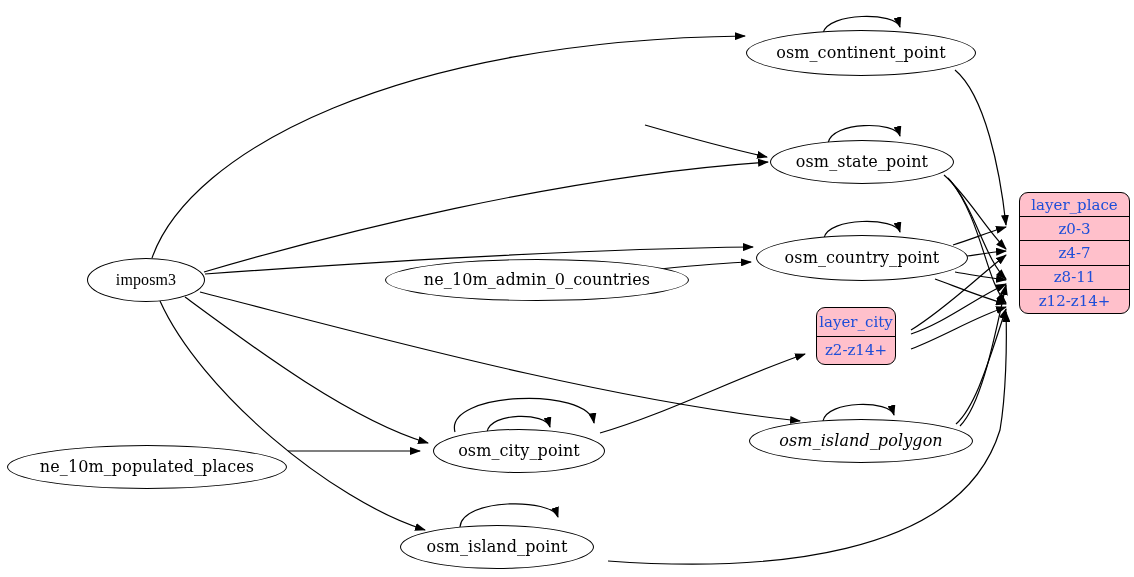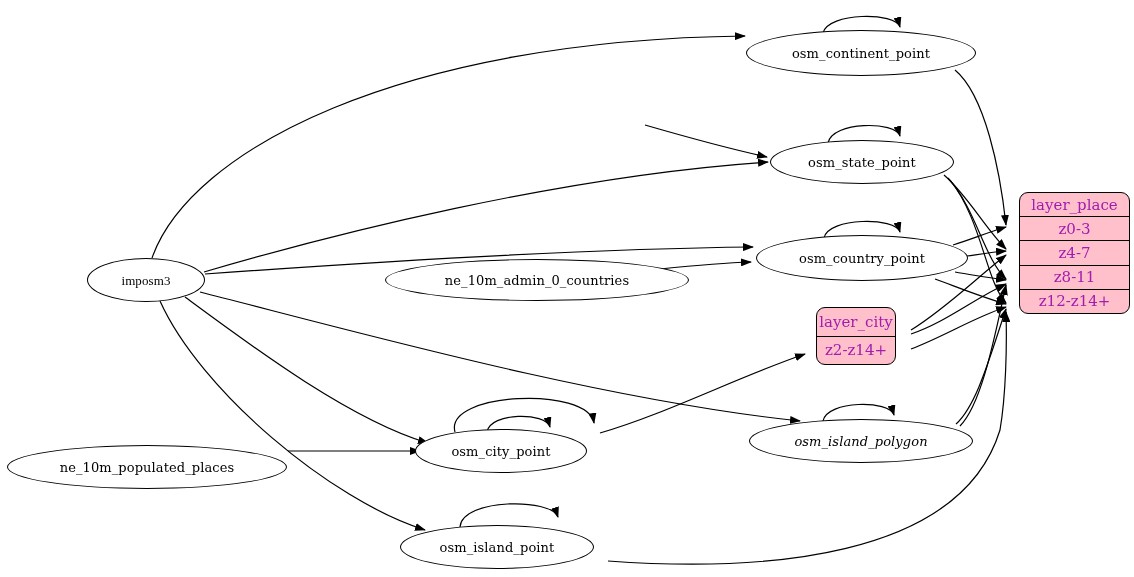--- a/index.html
+++ b/index.html
@@ -17,37 +17,37 @@
     position:absolute;
     box-sizing:border-box;
     border:1.1px solid #000;
     border-radius:50%;
     background:#ffffff;
     display:flex;align-items:center;justify-content:center;
     color:#000;
     white-space:nowrap;
     z-index:3;
   }
-  .enode .lbl{font-size:13px;line-height:1;letter-spacing:.1px;}
+  .enode .lbl{font-size:16px;line-height:1;letter-spacing:.1px;}
 
   
   .rnode{
     position:absolute;
     box-sizing:border-box;
     border:1.3px solid #000;
     border-radius:9px;
     background:#ffc0cb;
     overflow:hidden;
     z-index:4;
     display:flex;flex-direction:column;
   }
   .rrow{
     flex:1 1 auto;
     display:flex;align-items:center;justify-content:center;
-    color:#a21caf;font-size:15px;white-space:nowrap;
+    color:#1d4ed8;font-size:15px;white-space:nowrap;
     border-top:1.3px solid #000;
   }
   .rrow.first{border-top:none;}
 </style>
 </head>
 <body>
 
 <div id="stage">
 
   <svg id="edges" viewBox="0 0 1134 577" xmlns="http://www.w3.org/2000/svg">
@@ -126,21 +126,21 @@
   </div>
 
   <div class="enode" style="left:770px;top:140px;width:184px;height:44px;">
     <span class="lbl">osm_state_point</span>
   </div>
 
   <div class="enode" style="left:756px;top:235px;width:212px;height:46px;">
     <span class="lbl">osm_country_point</span>
   </div>
 
-  <div class="enode" style="left:415px;top:429px;width:172px;height:44px;">
+  <div class="enode" style="left:433px;top:429px;width:172px;height:44px;">
     <span class="lbl">osm_city_point</span>
   </div>
 
   <div class="enode" style="left:749px;top:419px;width:224px;height:44px;font-style:italic;">
     <span class="lbl">osm_island_polygon</span>
   </div>
 
   <div class="enode" style="left:400px;top:525px;width:194px;height:44px;">
     <span class="lbl">osm_island_point</span>
   </div>

